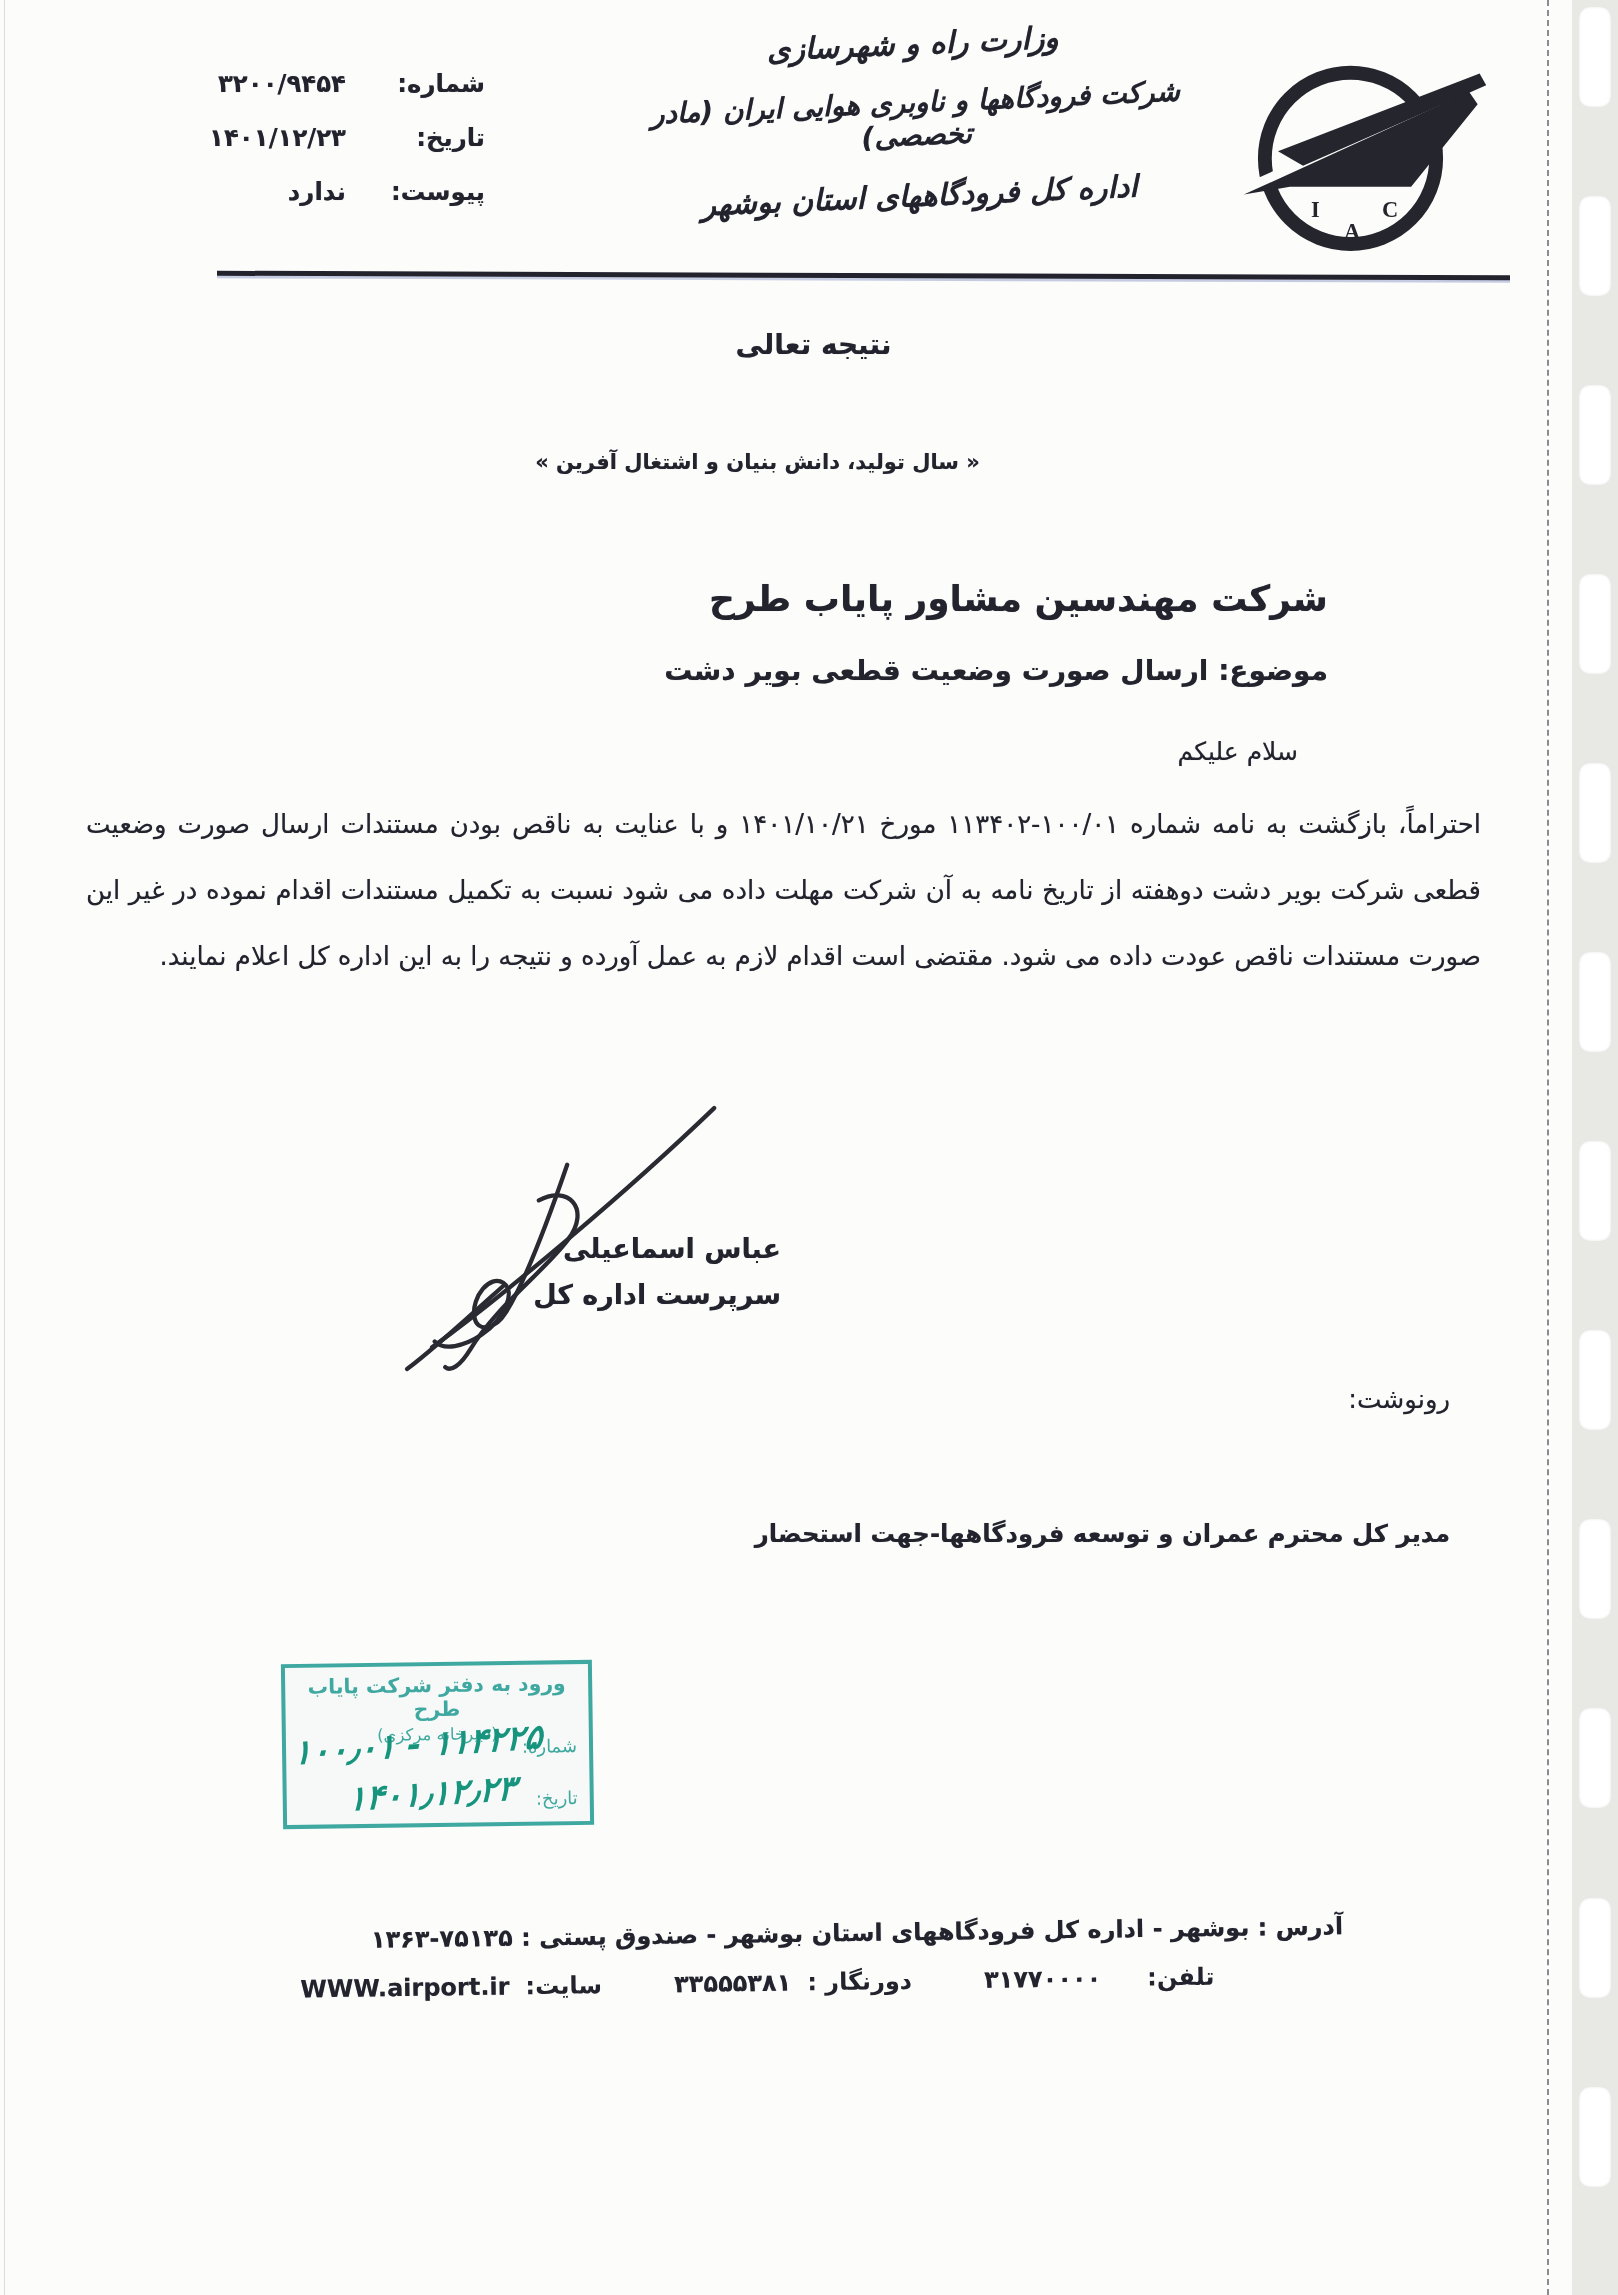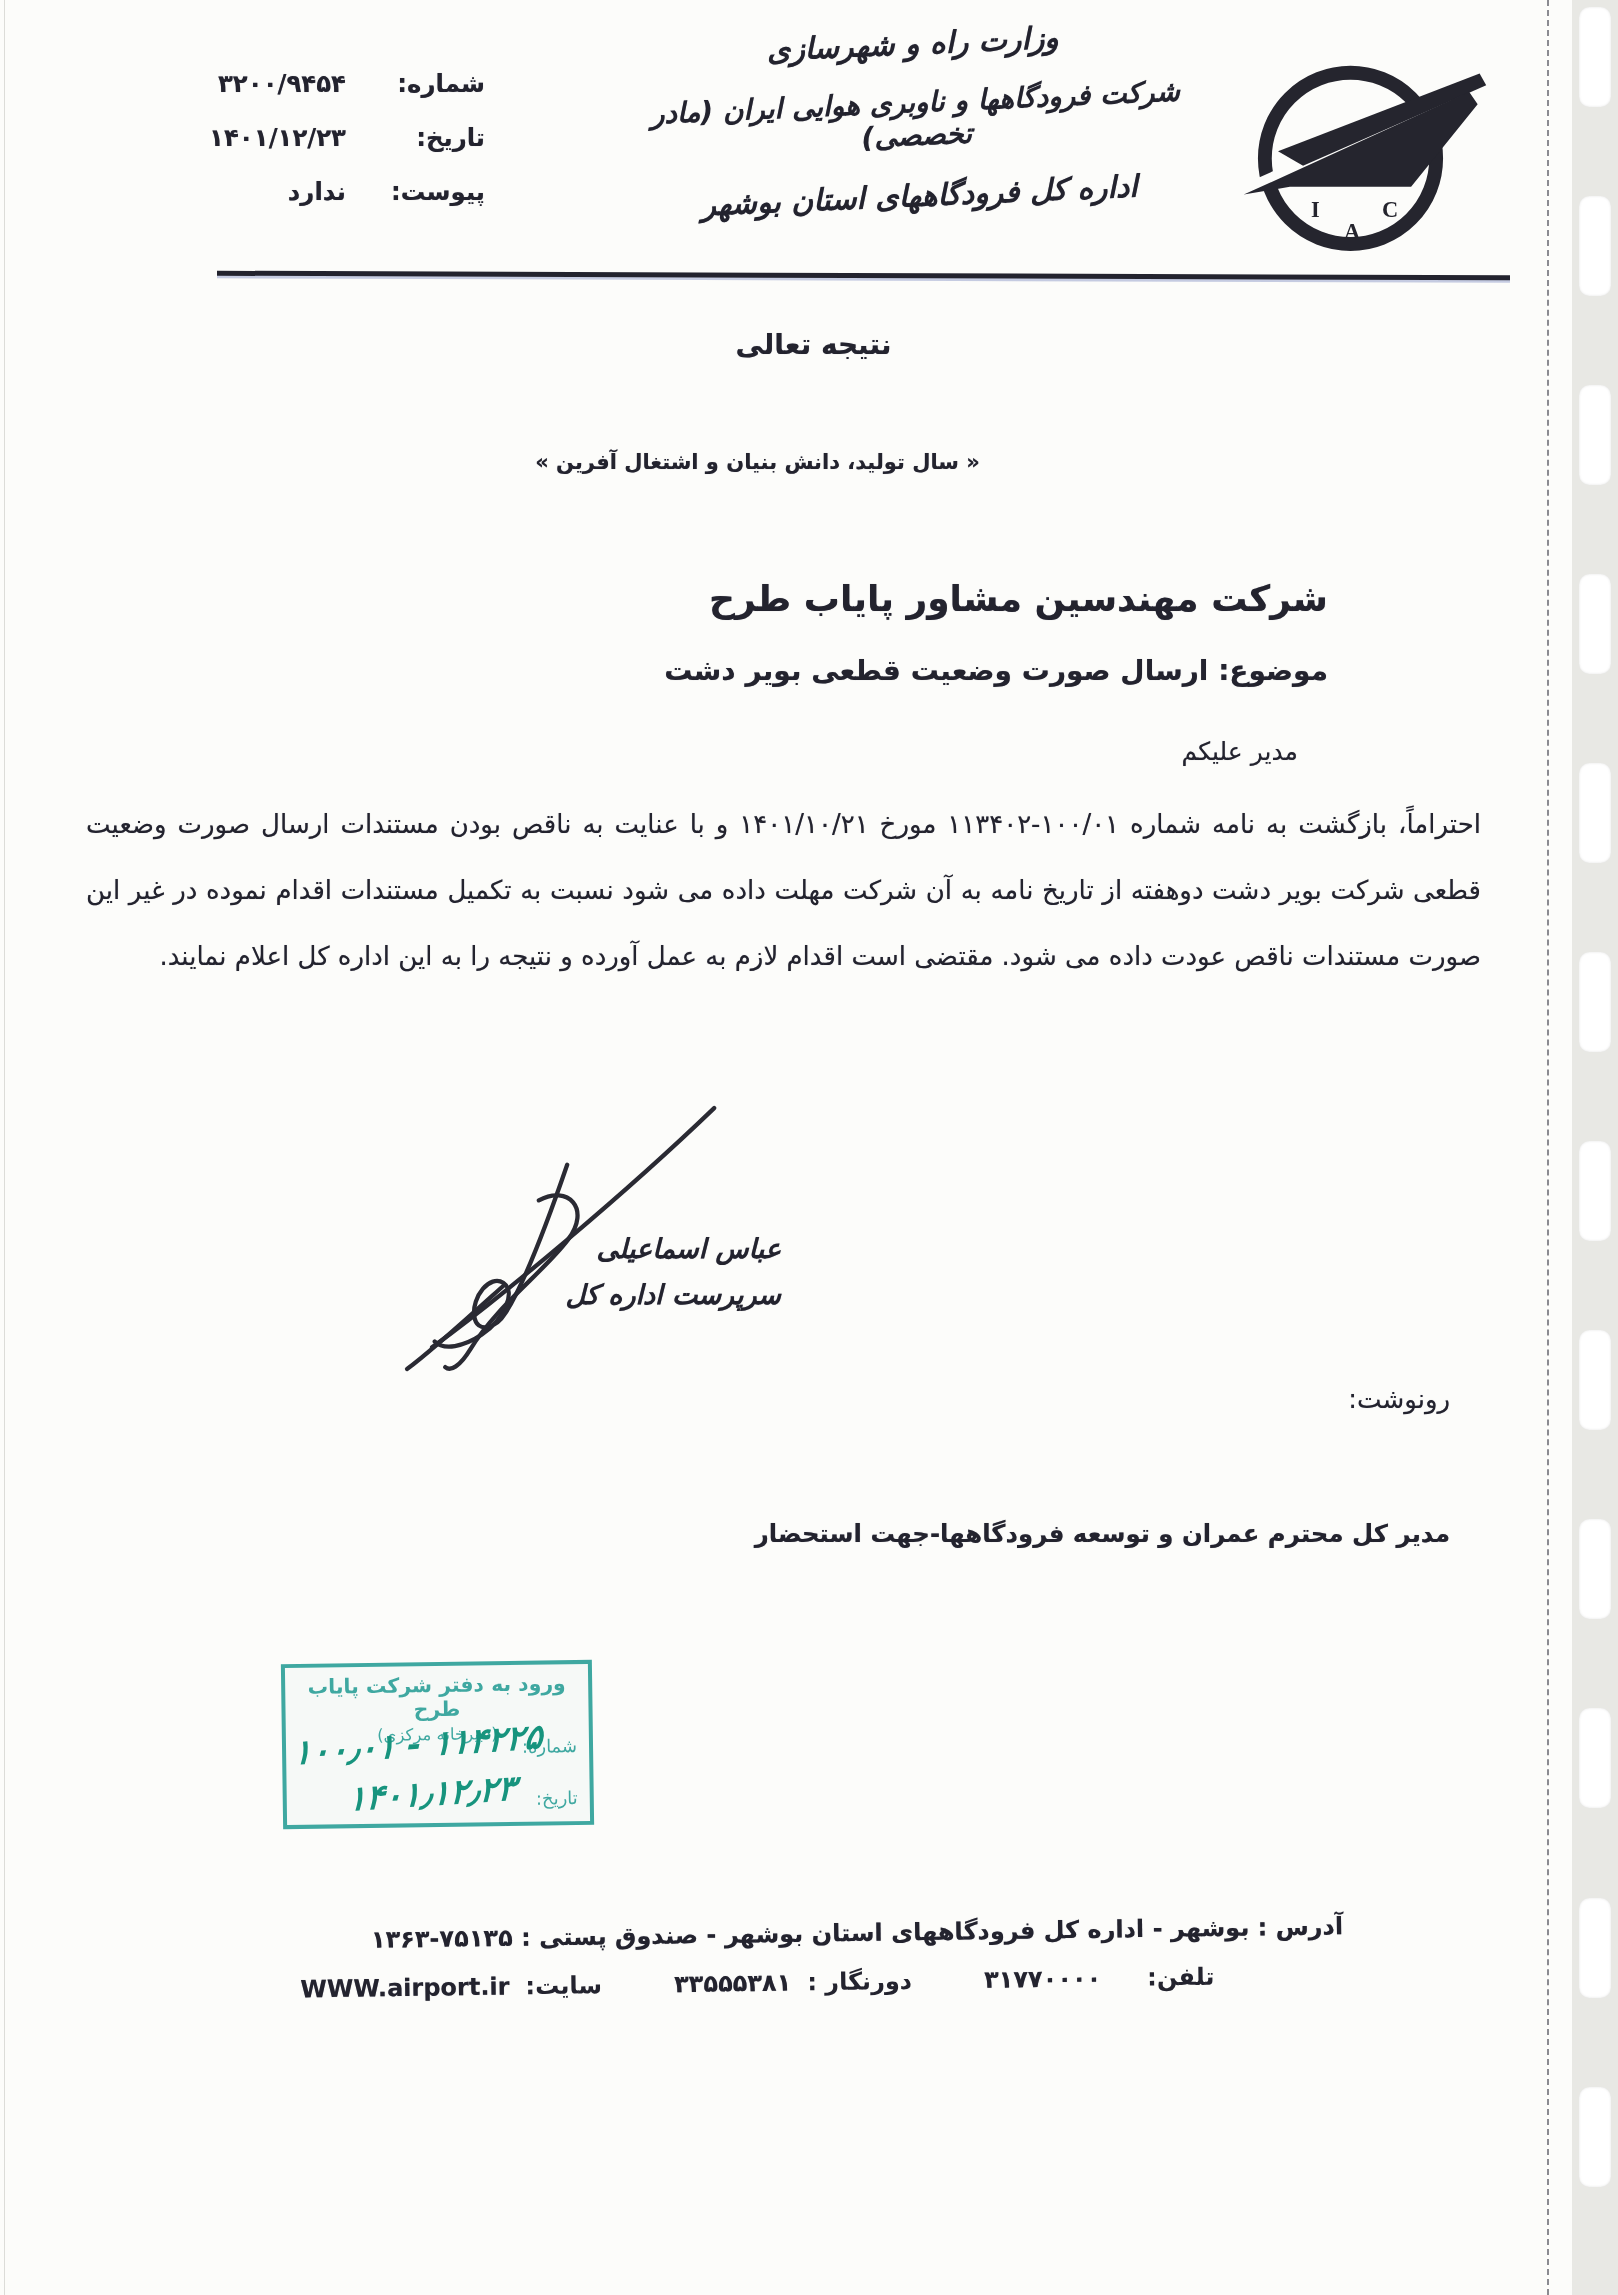--- a/index.html
+++ b/index.html
@@ -41,21 +41,21 @@
   .slogan{left:428px;top:450px;width:659px;text-align:center;font-size:21px;font-weight:bold;direction:rtl;}
   .recipient{right:291px;top:578px;font-size:36px;font-weight:bold;direction:rtl;}
   .subject{right:291px;top:654px;font-size:28px;font-weight:bold;direction:rtl;}
   .salutation{right:321px;top:737px;font-size:25px;direction:rtl;}
   .body-text{
     left:86px;top:791px;width:1395px;direction:rtl;text-align:justify;text-align-last:right;
     font-size:26px;line-height:66px;font-weight:500;
   }
   
   .sig-svg{left:366px;top:1087px;width:376px;height:290px;}
-  .sig-block{right:838px;top:1233px;text-align:right;direction:rtl;font-style:italic;}
+  .sig-block{right:838px;top:1233px;text-align:right;direction:rtl;}
   .sig-block .name{font-size:27px;font-weight:bold;margin-bottom:14.5px;}
   .sig-block .title{font-size:27px;font-weight:bold;margin-left:41px;}
   
   .cc-label{right:169px;top:1384px;font-size:26px;font-weight:normal;direction:rtl;}
   .cc-line{right:169px;top:1519px;font-size:24.4px;font-weight:bold;direction:rtl;}
   
   .stamp{
     left:282px;top:1662px;width:311px;height:165px;border:4px solid var(--stamp);
     color:var(--stamp);direction:rtl;transform:rotate(-.8deg);background:rgba(63,168,161,.03);
   }
@@ -115,21 +115,21 @@
   <div class="abs rule"></div>
 
   <div class="abs invocation soft">نتیجه تعالی</div>
 
   <div class="abs slogan soft">« سال تولید، دانش بنیان و اشتغال آفرین »</div>
 
   <div class="abs recipient soft">شرکت مهندسین مشاور پایاب طرح</div>
 
   <div class="abs subject soft">موضوع: ارسال صورت وضعیت قطعی بویر دشت</div>
 
-  <div class="abs salutation soft">مدیر علیکم</div>
+  <div class="abs salutation soft">سلام علیکم</div>
 
   <div class="abs body-text soft">احتراماً، بازگشت به نامه شماره ۱۰۰/۰۱-۱۱۳۴۰۲ مورخ ۱۴۰۱/۱۰/۲۱ و با عنایت به ناقص بودن مستندات ارسال صورت وضعیت قطعی شرکت بویر دشت دوهفته از تاریخ نامه به آن شرکت مهلت داده می شود نسبت به تکمیل مستندات اقدام نموده در غیر این صورت مستندات ناقص عودت داده می شود. مقتضی است اقدام لازم به عمل آورده و نتیجه را به این اداره کل اعلام نمایند.</div>
 
   <svg class="abs sig-svg" viewBox="0 0 570 440">
     <g fill="none" stroke="#2a2a33" stroke-width="6.5" stroke-linecap="round">
       <path d="M100,395 C 210,315 395,160 528,32"></path>
       <path d="M305,118 C 282,185 245,290 212,342 C 196,368 168,374 164,348 C 160,318 188,284 208,297 C 228,310 210,352 175,376 C 148,394 118,400 104,386"></path>
       <path d="M262,172 C 306,148 342,184 306,232 C 268,282 200,330 158,398 C 142,424 128,432 120,425"></path>
       <path d="M210,300 C 160,345 100,400 62,428"></path>
     </g>

